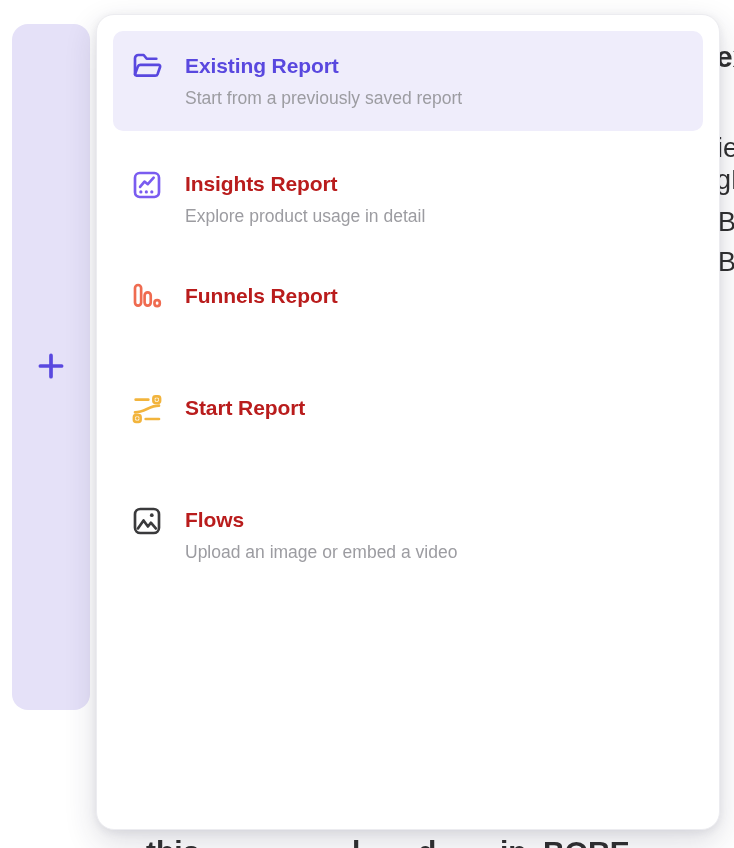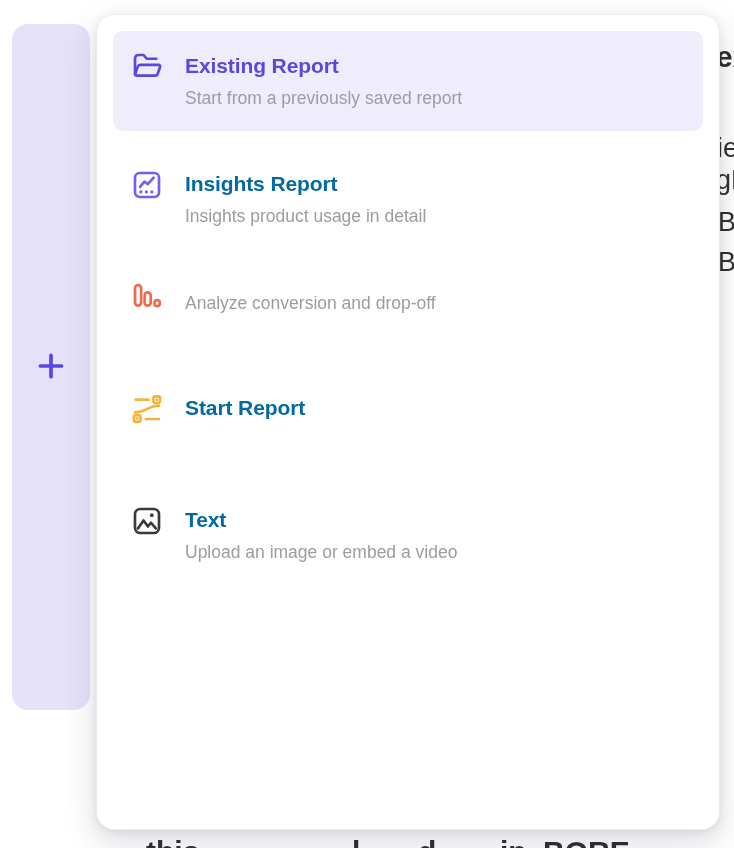--- a/index.html
+++ b/index.html
@@ -62,21 +62,21 @@
   .menu-item .icon {
     width: 32px; height: 32px;
     margin-right: 22px;
     margin-top: -2px;
     flex: 0 0 32px;
   }
   .menu-item .icon svg { width: 32px; height: 32px; display: block; }
   .menu-item .title {
     font-size: 21px; line-height: 25px;
     font-weight: 700;
-    color: #0369a1;
+    color: #b91c1c;
     letter-spacing: -0.1px;
   }
   .menu-item.highlighted .title { color: #5948df; }
   .menu-item .subtitle {
     margin-top: 9px;
     font-size: 17.5px; line-height: 22px;
     font-weight: 400;
     color: #9c9ca1;
   }
 </style>
@@ -125,33 +125,33 @@
         <div class="menu-item">
     <span class="icon" style="color: rgb(122, 92, 240);">
             <svg viewBox="0 0 24 24" fill="none" stroke="currentColor" stroke-width="2" stroke-linecap="round" stroke-linejoin="round">
               <rect x="3" y="3" width="18" height="18" rx="3.5"></rect>
               <path d="M6.8 13.4l3.3-4 2.5 2 4.4-4.9"></path>
               <path stroke-width="2.4" d="M7.4 17.2h.01M11.5 17.2h.01M15.6 17.2h.01"></path>
             </svg>
           </span>
     <div class="texts">
       <div class="title">Insights Report</div>
-      <div class="subtitle">Insights product usage in detail</div>
+      <div class="subtitle">Explore product usage in detail</div>
     </div>
   </div>
         <div class="menu-item">
     <span class="icon" style="color: rgb(239, 107, 80);">
             <svg viewBox="0 0 24 24" fill="none" stroke="currentColor" stroke-width="2" stroke-linecap="round" stroke-linejoin="round">
               <rect x="3" y="3" width="4.6" height="15.5" rx="2.3"></rect>
               <rect x="10.2" y="8.5" width="4.6" height="10" rx="2.3"></rect>
               <rect x="17.6" y="14.4" width="4" height="4.4" rx="2"></rect>
             </svg>
           </span>
     <div class="texts">
-      <div class="subtitle">Analyze conversion and drop-off</div>
+      <div class="title">Funnels Report</div>
     </div>
   </div>
         <div class="menu-item">
     <span class="icon" style="color: rgb(242, 180, 60);">
             <svg viewBox="0 0 24 24" fill="none" stroke="currentColor" stroke-width="2" stroke-linecap="round" stroke-linejoin="round">
               <path d="M3.5 5H13"></path>
               <rect x="16.8" y="2.5" width="5" height="5" rx="1.6"></rect>
               <path stroke-width="2.2" d="M19.3 5h.01"></path>
               <path d="M21 9.5c-7.5 0-10.5 5-18 5"></path>
               <rect x="2.2" y="16.6" width="5" height="5" rx="1.6"></rect>
@@ -165,20 +165,20 @@
   </div>
         <div class="menu-item">
     <span class="icon" style="color: rgb(58, 58, 60);">
             <svg viewBox="0 0 24 24" fill="none" stroke="currentColor" stroke-width="2" stroke-linecap="round" stroke-linejoin="round">
               <rect x="3" y="3" width="18" height="18" rx="4"></rect>
               <circle cx="15.6" cy="7.6" r="1.4" fill="currentColor" stroke="none"></circle>
               <path d="M5.2 17.6l4.2-6 3.3 4.5 2.2-2.8 3.7 4.3"></path>
             </svg>
           </span>
     <div class="texts">
-      <div class="title">Text</div>
+      <div class="title">Flows</div>
       <div class="subtitle">Upload an image or embed a video</div>
     </div>
   </div>
       </div>
   </div>
 
 </div>
 
 </body></html>

